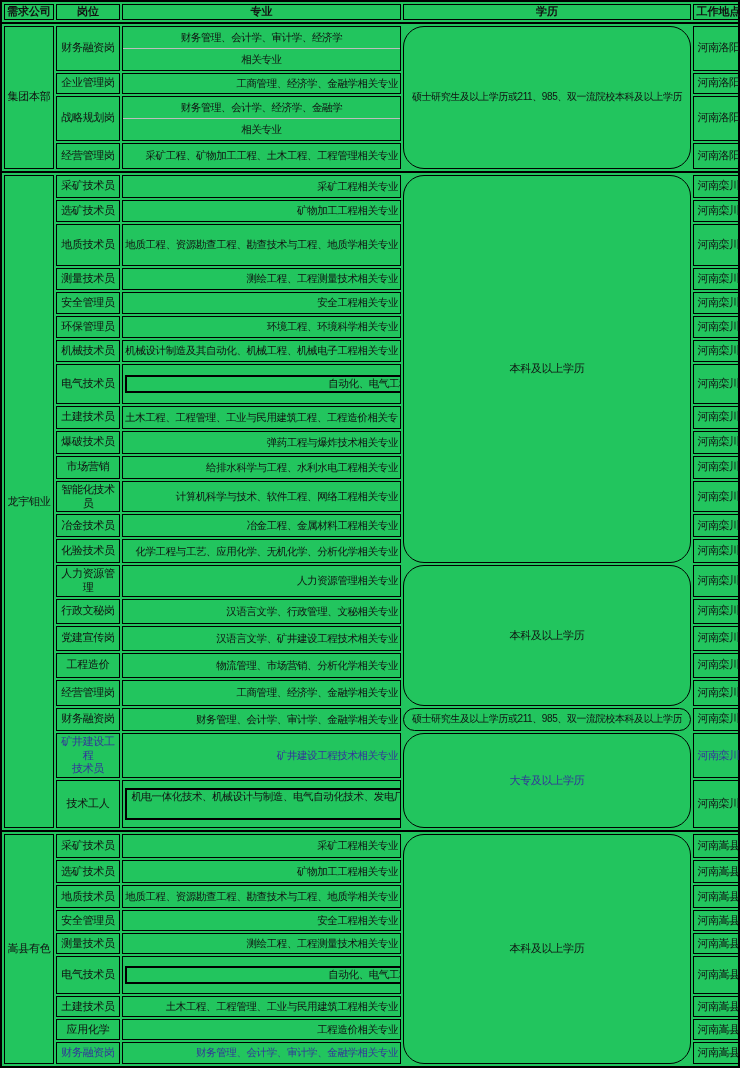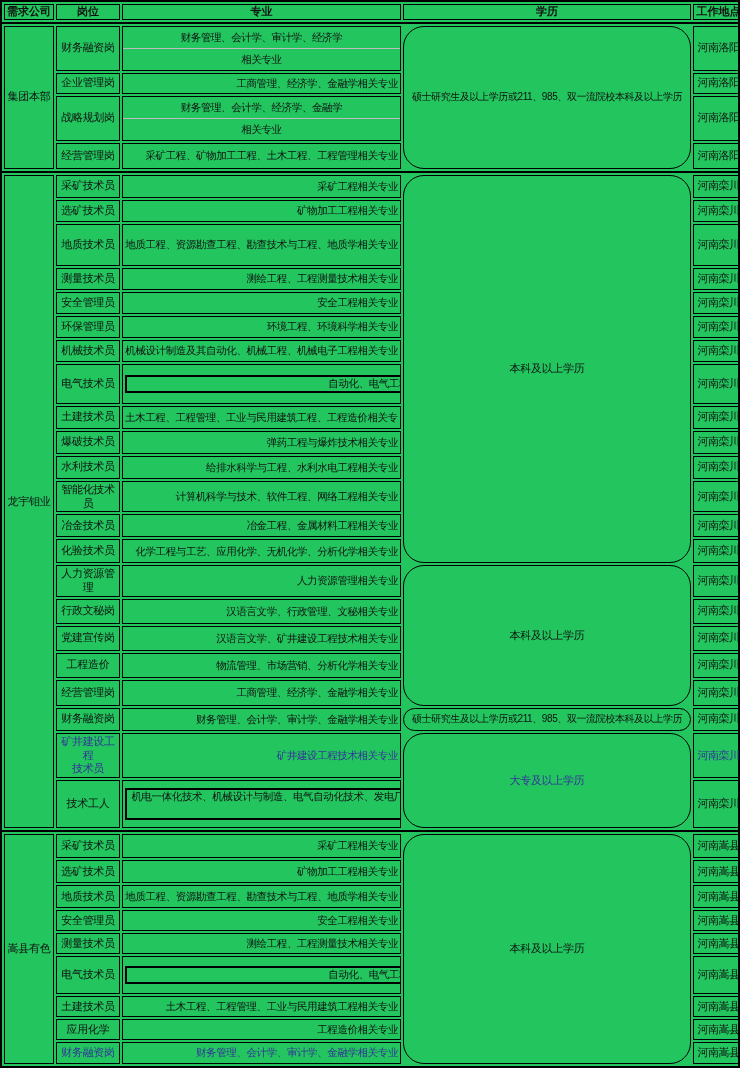--- a/index.html
+++ b/index.html
@@ -172,21 +172,21 @@
           <td class="loc">河南栾川</td>
         </tr>
         <tr style="height: 23px;">
           <td class="post">爆破技术员</td>
           <td class="major">
             <span class="nowrap">弹药工程与爆炸技术相关专业</span>
           </td>
           <td class="loc">河南栾川</td>
         </tr>
         <tr style="height: 23px;">
-          <td class="post">水利技术员</td>
+          <td class="post">市场营销</td>
           <td class="major">
             <span class="nowrap">给排水科学与工程、水利水电工程相关专业</span>
           </td>
           <td class="loc">河南栾川</td>
         </tr>
         <tr style="height: 27px;">
           <td class="post">智能化技术员</td>
           <td class="major">
             <span class="nowrap">计算机科学与技术、软件工程、网络工程相关专业</span>
           </td>

